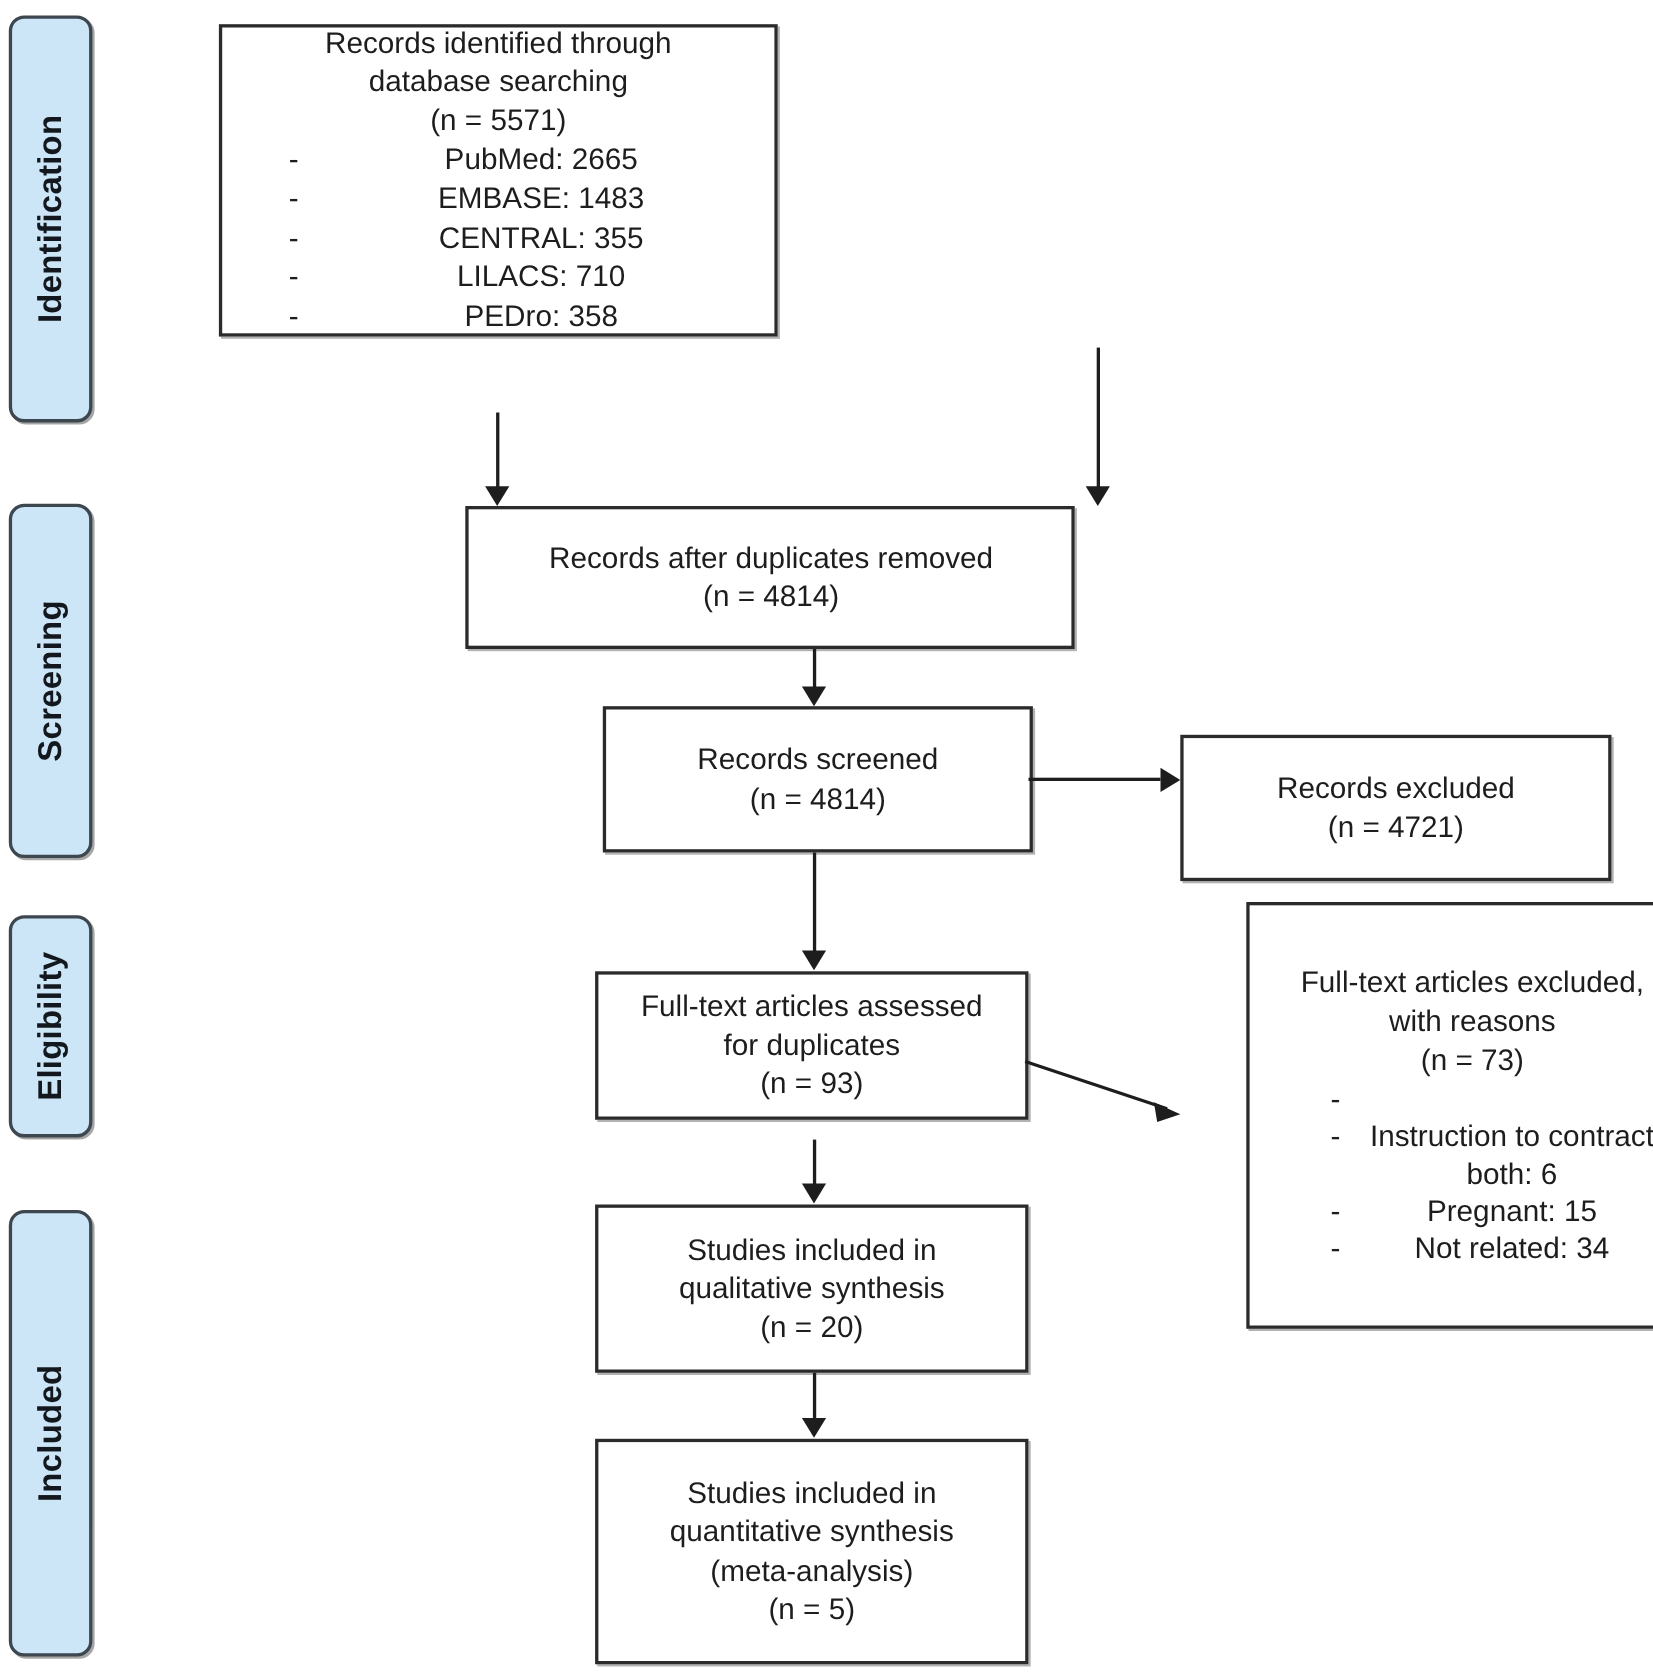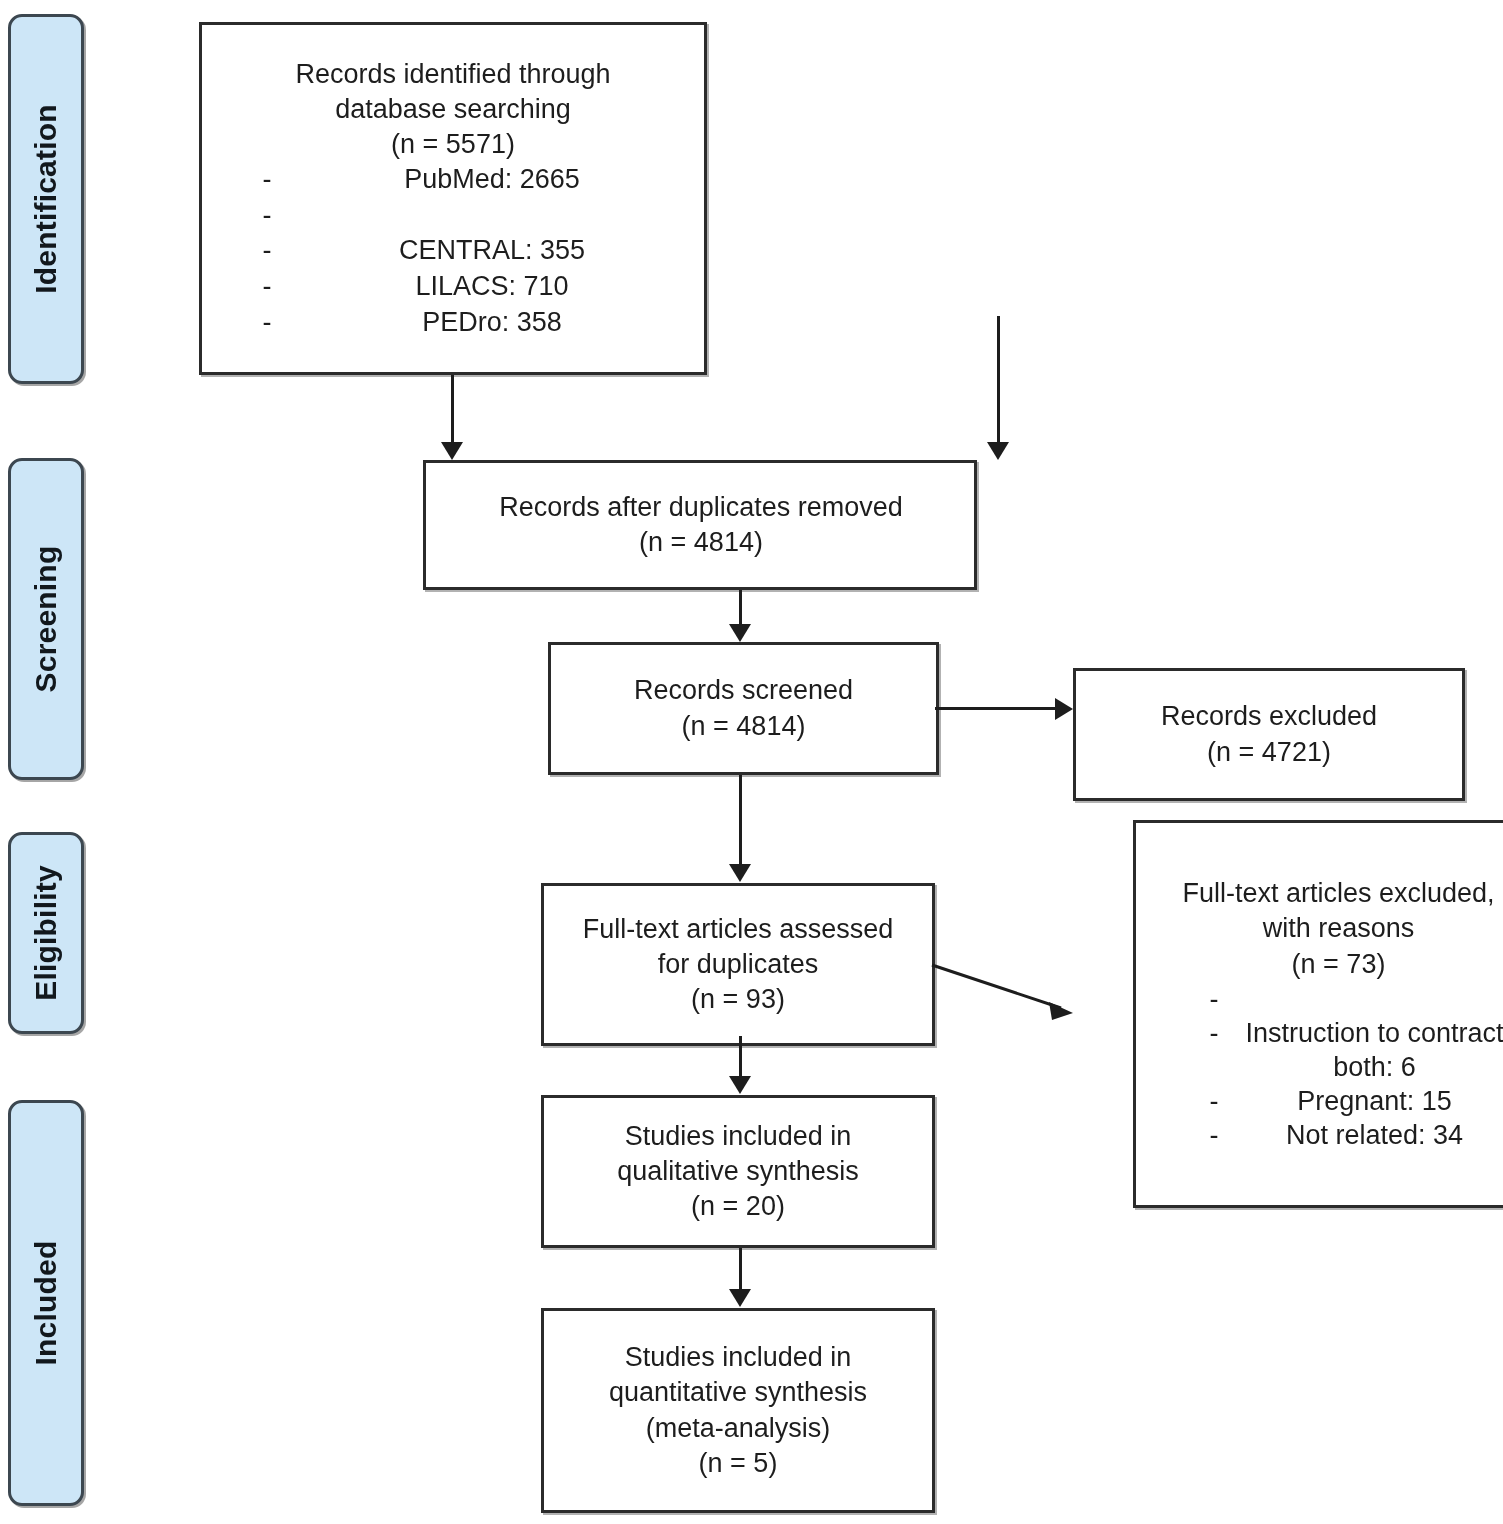--- a/index.html
+++ b/index.html
@@ -131,31 +131,32 @@
   </div>
 
   <div class="stage-pill" style="left:8px; top:832px; width:76px; height:202px;">
     <span class="stage-label">Eligibility</span>
   </div>
 
   <div class="stage-pill" style="left:8px; top:1100px; width:76px; height:406px;">
     <span class="stage-label">Included</span>
   </div>
 
-  <div class="flow-box box-sources" style="left:199px; top:22px; width:508px; height:353px;">
+  <div class="flow-box box-sources" style="left:199px; top:22px; width:508px; height:284px;">
     <div class="line">Records identified through</div>
     <div class="line">database searching</div>
     <div class="line">(n = 5571)</div>
     <ul class="bullet-list">
       <li>
         <span class="bullet-dash">-</span>
         <span class="bullet-text">PubMed: 2665</span>
       </li>
       <li>
         <span class="bullet-dash">-</span>
+        <span class="bullet-text">EMBASE: 1483</span>
       </li>
       <li>
         <span class="bullet-dash">-</span>
         <span class="bullet-text">CENTRAL: 355</span>
       </li>
       <li>
         <span class="bullet-dash">-</span>
         <span class="bullet-text">LILACS: 710</span>
       </li>
       <li>
@@ -174,21 +175,21 @@
   <div class="flow-box" style="left:548px; top:642px; width:391px; height:133px;">
     <div class="line">Records screened</div>
     <div class="line">(n = 4814)</div>
   </div>
 
   <div class="flow-box" style="left:1073px; top:668px; width:392px; height:133px;">
     <div class="line">Records excluded</div>
     <div class="line">(n = 4721)</div>
   </div>
 
-  <div class="flow-box" style="left:541px; top:883px; width:394px; height:163px;">
+  <div class="flow-box" style="left:541px; top:883px; width:394px; height:135px;">
     <div class="line">Full-text articles assessed</div>
     <div class="line">for duplicates</div>
     <div class="line">(n = 93)</div>
   </div>
 
   <div class="flow-box box-reasons" style="left:1133px; top:820px; width:392px; height:388px;padding-left:29px;">
     <div class="line">Full-text articles excluded,</div>
     <div class="line">with reasons</div>
     <div class="line">(n = 73)</div>
     <ul class="bullet-list">

